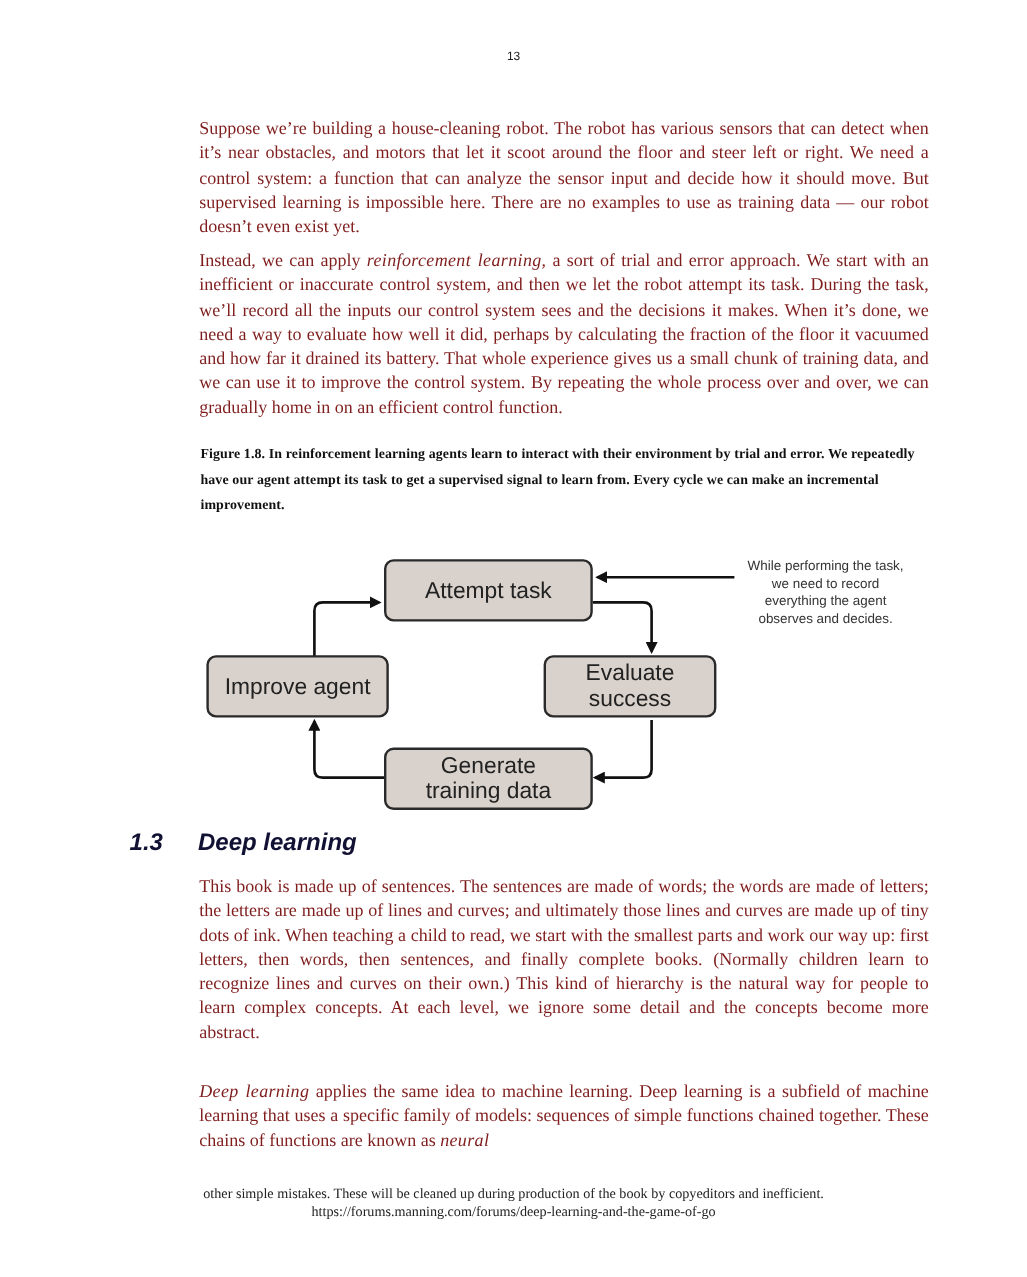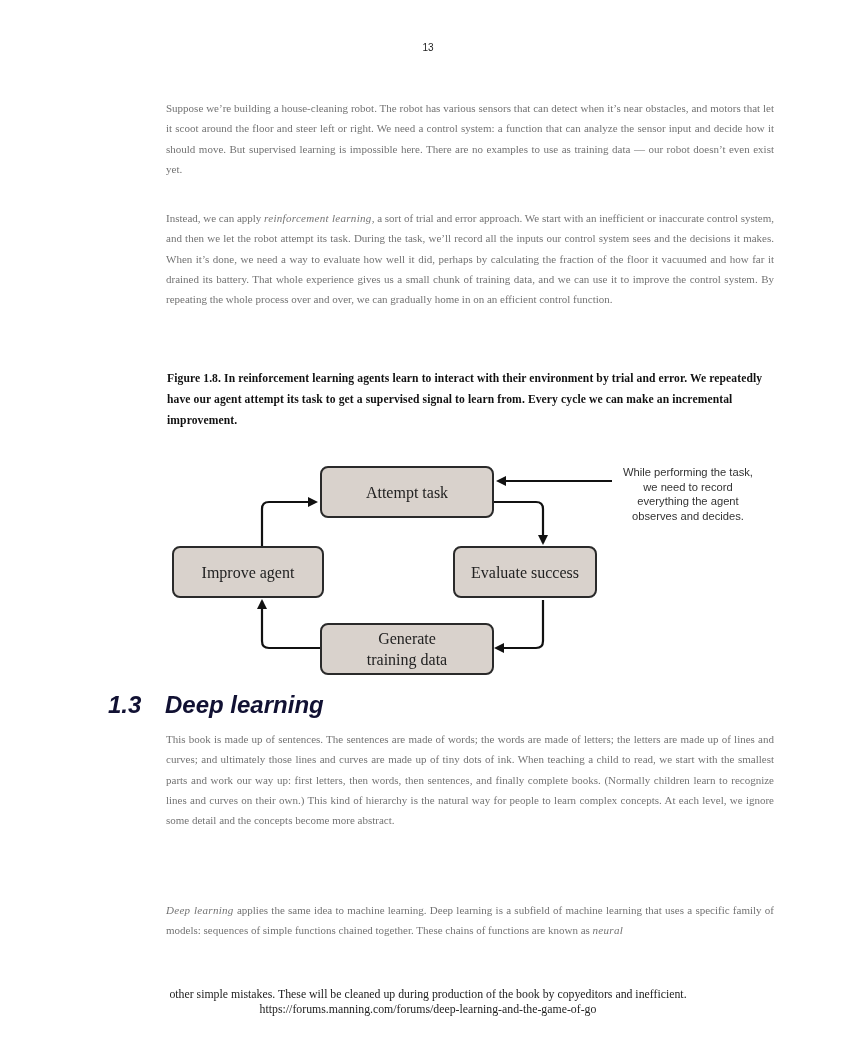--- a/index.html
+++ b/index.html
@@ -1,39 +1,39 @@
 <!DOCTYPE html>
 <html><head>
 <meta charset="utf-8">
 <style>
   html, body { margin: 0; padding: 0; background: #ffffff; }
   body { width: 856px; height: 1064px; position: relative; overflow: hidden; color: #111; }
   .page-number { position: absolute; left: 0; width: 856px; top: 42px; text-align: center;
     font-family: "Liberation Sans", sans-serif; font-size: 10px; color: #222; }
   .para { position: absolute; left: 166px; width: 608px;
-    font-family: "Liberation Serif", serif; font-size: 11px; line-height: 20.3px;
-    text-align: justify; color: #737373; }
+    font-family: "Liberation Serif", serif; font-size: 15px; line-height: 20.3px;
+    text-align: justify; color: #7f1d1d; }
   .para em { font-style: italic; font-weight: normal; letter-spacing: 0.3px; }
   #p1 { top: 98px; }
   #p2 { top: 208px; }
   #p3 { top: 729px; }
   #p4 { top: 900px; }
   .caption { position: absolute; left: 167px; width: 600px; top: 368px;
     font-family: Liberation Serif, serif; font-weight: bold; font-size: 11.6px;
     line-height: 21px; color: #111; letter-spacing: 0.1px; }
   .diagram { position: absolute; left: 160px; top: 455px; width: 620px; height: 230px; }
   .box { position: absolute; background: #d9d2cc; border: 2px solid #2a2a2a; border-radius: 8px;
     display: flex; align-items: center; justify-content: center; text-align: center;
-    font-family: Liberation Serif, serif; font-size: 16px; color: #222; line-height: 21px;
+    font-family: Liberation Sans, sans-serif; font-size: 19px; color: #222; line-height: 21px;
     box-sizing: border-box; }
   .note { position: absolute; left: 446px; top: 10px; width: 164px; text-align: center;
     font-family: "Liberation Sans", sans-serif; font-size: 11.2px; line-height: 14.5px; color: #333; }
   .section-heading { position: absolute; left: 108px; top: 691px;
     font-family: "Liberation Sans", sans-serif; font-weight: bold; font-style: italic;
-    font-size: 24px; color: #111133; }
+    font-size: 20px; color: #111133; }
   .section-heading .num { display: inline-block; width: 57px; }
   .footer { position: absolute; left: 110px; width: 636px; top: 987px; text-align: center;
     font-family: "Liberation Serif", serif; font-size: 11.8px; line-height: 15px; color: #222; }
 </style>
 </head>
 <body>
 
 <div class="page-number">13</div>
 
 <p class="para" id="p1" style="margin:0">Suppose we’re building a house-cleaning robot. The robot has various sensors that can detect when it’s near obstacles, and motors that let it scoot around the floor and steer left or right. We need a control system: a function that can analyze the sensor input and decide how it should move. But supervised learning is impossible here. There are no examples to use as training data — our robot doesn’t even exist yet.</p>

